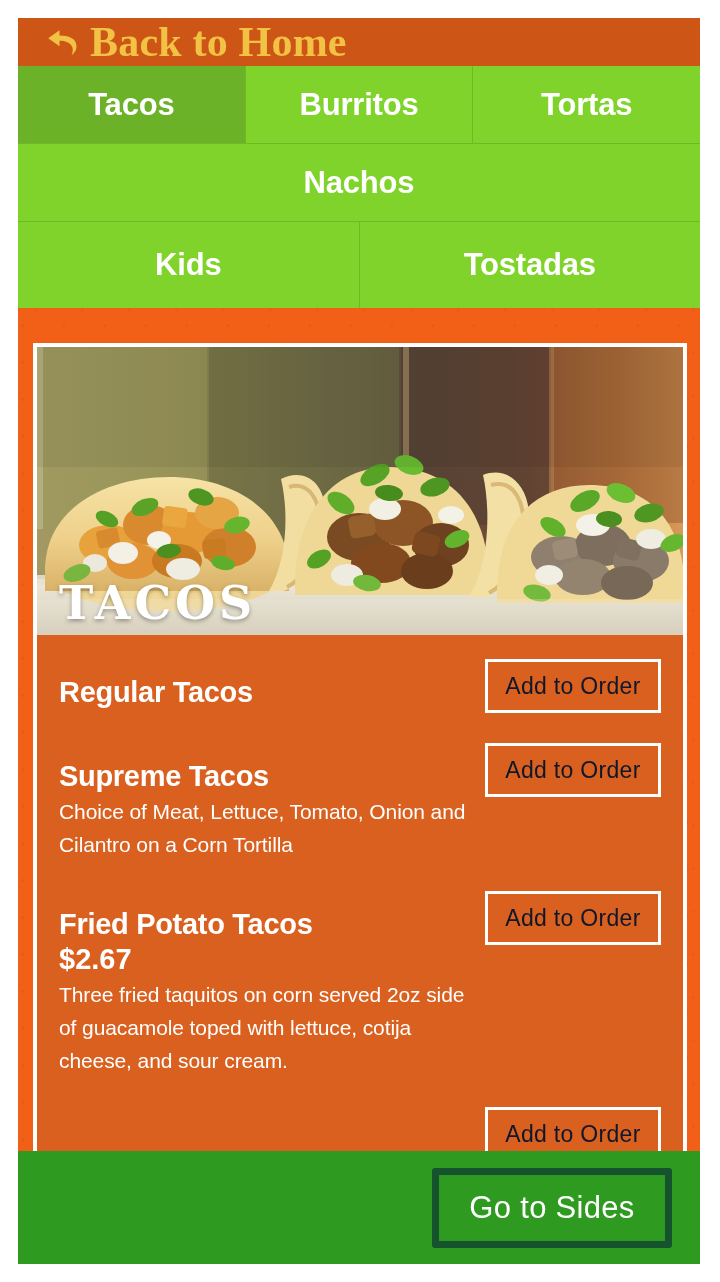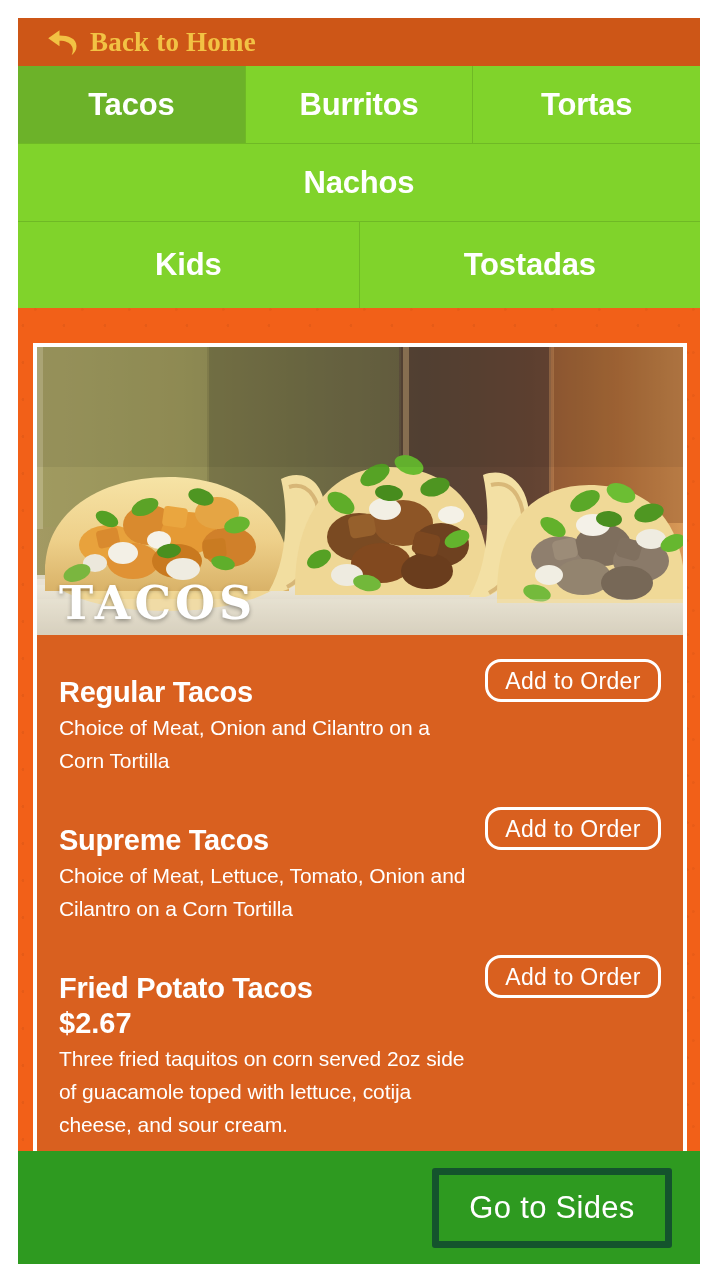--- a/index.html
+++ b/index.html
@@ -62,21 +62,21 @@
     width: 36px;
     height: 30px;
     flex: 0 0 auto;
     margin-right: 8px;
     display: block;
   }
   .back-label {
     color: #f2c244;
     font-family: "Liberation Serif", serif;
     font-weight: bold;
-    font-size: 27px;
+    font-size: 42px;
     line-height: 38px;
     letter-spacing: .2px;
     white-space: nowrap;
   }
 
   
   .tab-grid {
     position: absolute;
     left: 18px;
     top: 66px;
@@ -181,25 +181,25 @@
     font-size: 21px;
     line-height: 33px;
     font-weight: normal;
     margin-top: 1px;
     letter-spacing: -0.1px;
   }
   .add-btn {
     flex: 0 0 auto;
     margin-top: 8px;
     width: 176px;
-    height: 43px;
+    height: 54px;
     border: 3px solid #ffffff;
-    border-radius: 16px;
+    border-radius: 0;
     background: transparent;
-    color: #ffffff;
+    color: #0f172a;
     font-family: "Liberation Sans", sans-serif;
     font-size: 23px;
     line-height: 26px;
     letter-spacing: .3px;
     cursor: pointer;
     display: flex;
     align-items: center;
     justify-content: center;
   }
 
@@ -383,21 +383,20 @@
         <rect x="0" y="252" width="646" height="36" fill="#efeadc" opacity=".25"></rect>
       </svg>
       <div class="hero-title">TACOS</div>
     </div>
 
     <div class="item-list">
 
       <div class="menu-item">
         <div class="item-text">
           <div class="item-name">Regular Tacos</div>
-          <div class="item-desc">Choice of Meat, Onion and Cilantro on a Corn Tortilla</div>
         </div>
         <button class="add-btn">Add to Order</button>
       </div>
 
       <div class="menu-item">
         <div class="item-text">
           <div class="item-name">Supreme Tacos</div>
           <div class="item-desc">Choice of Meat, Lettuce, Tomato, Onion and Cilantro on a Corn Tortilla</div>
         </div>
         <button class="add-btn">Add to Order</button>

